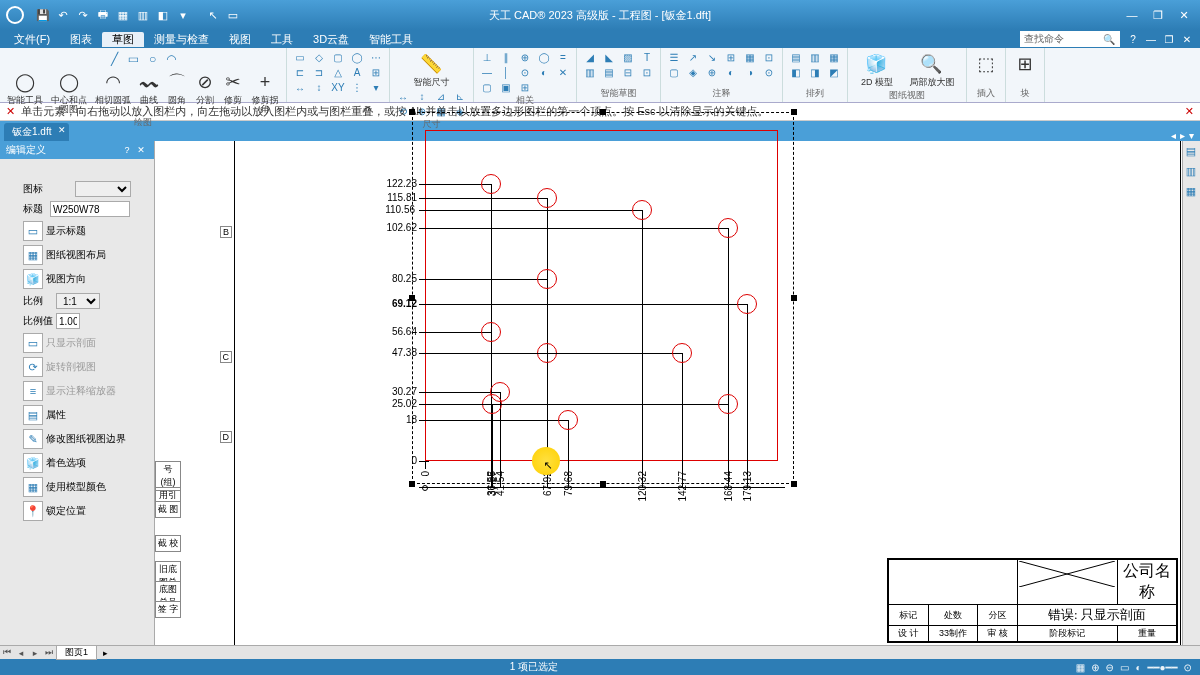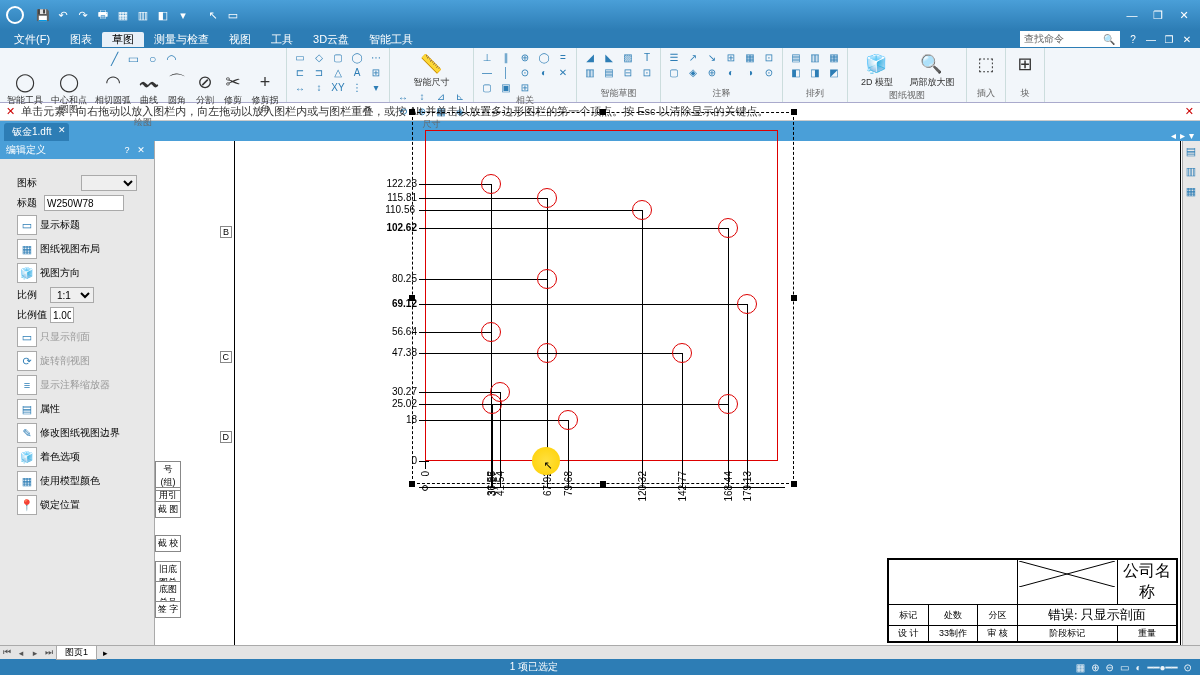--- a/index.html
+++ b/index.html
@@ -45,21 +45,21 @@
 .doc-tabs .right-icons { margin-left: auto; display: flex; gap: 4px; padding-right: 6px; color: #fff; font-size: 10px; }
 
 
 .main { display: flex; height: calc(675px - 30px - 18px - 55px - 18px - 20px - 16px - 14px); background: #fff; position: relative; }
 
 
 .side-panel { width: 155px; background: #e8e8e8; border-right: 1px solid #aaa; display: flex; flex-direction: column; font-size: 10px; }
 .panel-title { background: #4a9fd8; color: #fff; padding: 2px 6px; display: flex; align-items: center; }
 .panel-title .title-text { flex: 1; }
 .panel-title .panel-btn { width: 14px; text-align: center; cursor: pointer; font-size: 9px; }
-.panel-body { padding: 15px; display: flex; flex-direction: column; gap: 2px; }
+.panel-body { padding: 21px; display: flex; flex-direction: column; gap: 2px; }
 .panel-row { display: flex; align-items: center; gap: 3px; padding: 1px 2px; }
 .panel-row .p-icon { width: 20px; height: 20px; background: #fff; border: 1px solid #aaa; display: flex; align-items: center; justify-content: center; font-size: 11px; color: #2d7db5; }
 .panel-row .p-label { flex: 1; font-size: 10px; }
 .panel-row .p-label.disabled { color: #999; }
 .panel-row input, .panel-row select { font-size: 10px; height: 16px; border: 1px solid #aaa; padding: 0 2px; }
 .panel-row select { width: 56px; }
 .panel-row input { width: 80px; }
 .drawing-area { flex: 1; background: #fff; position: relative; }
 
 
@@ -110,20 +110,21 @@
     <span class="qat-btn">↶</span>
     <span class="qat-btn">↷</span>
     <span class="qat-btn">🖶</span>
     <span class="qat-btn">▦</span>
     <span class="qat-btn">▥</span>
     <span class="qat-btn">◧</span>
     <span class="qat-btn">▾</span>
     <span class="qat-btn" style="margin-left:10px">↖</span>
     <span class="qat-btn">▭</span>
   </div>
+  <div class="title-text">天工 CAD® 2023 高级版 - 工程图 - [钣金1.dft]</div>
   <div class="win-controls">
     <span>—</span>
     <span>❐</span>
     <span>✕</span>
   </div>
 </div>
 
 <div class="menubar">
   <span class="menu-item">文件(F)</span>
   <span class="menu-item">图表</span>
@@ -445,21 +446,21 @@
         <div class="y-tick-label" style="left: 2px; top: 235.31px;">30.27</div>
         <div class="dim-line" style="height: 1px; left: 44px; top: 241.31px; width: 10px;"></div>
         <div class="y-tick-label" style="left: 2px; top: 196.484px;">47.38</div>
         <div class="dim-line" style="height: 1px; left: 44px; top: 202.484px; width: 10px;"></div>
         <div class="y-tick-label" style="left: 2px; top: 175.471px;">56.64</div>
         <div class="dim-line" style="height: 1px; left: 44px; top: 181.471px; width: 10px;"></div>
         <div class="y-tick-label" style="left: 2px; top: 147.151px; font-weight: bold;">69.12</div>
         <div class="dim-line" style="height: 1px; left: 44px; top: 153.151px; width: 10px;"></div>
         <div class="y-tick-label" style="left: 2px; top: 121.894px;">80.25</div>
         <div class="dim-line" style="height: 1px; left: 44px; top: 127.894px; width: 10px;"></div>
-        <div class="y-tick-label" style="left: 2px; top: 71.1315px; font-weight: bold;">102.62</div>
+        <div class="y-tick-label" style="left: 2px; top: 71.1315px;">102.62</div>
         <div class="dim-line" style="height: 1px; left: 44px; top: 77.1315px; width: 10px;"></div>
         <div class="y-tick-label" style="left: 0; top: 53.1138px;">110.56</div>
         <div class="dim-line" style="height: 1px; left: 44px; top: 59.1138px; width: 10px;"></div>
         <div class="y-tick-label" style="left: 2px; top: 41.2004px;">115.81</div>
         <div class="dim-line" style="height: 1px; left: 44px; top: 47.2004px; width: 10px;"></div>
         <div class="y-tick-label" style="left: 2px; top: 26.6319px;">122.23</div>
         <div class="dim-line" style="height: 1px; left: 44px; top: 32.6319px; width: 10px;"></div>
         <div class="x-tick-label" style="left: 45px; top: 320px;">0</div>
         <div class="dim-line" style="width: 1px; left: 50px; top: 310px; height: 8px;"></div>
         <div class="x-tick-label" style="left: 110.79px; top: 320px;">36.55</div>

